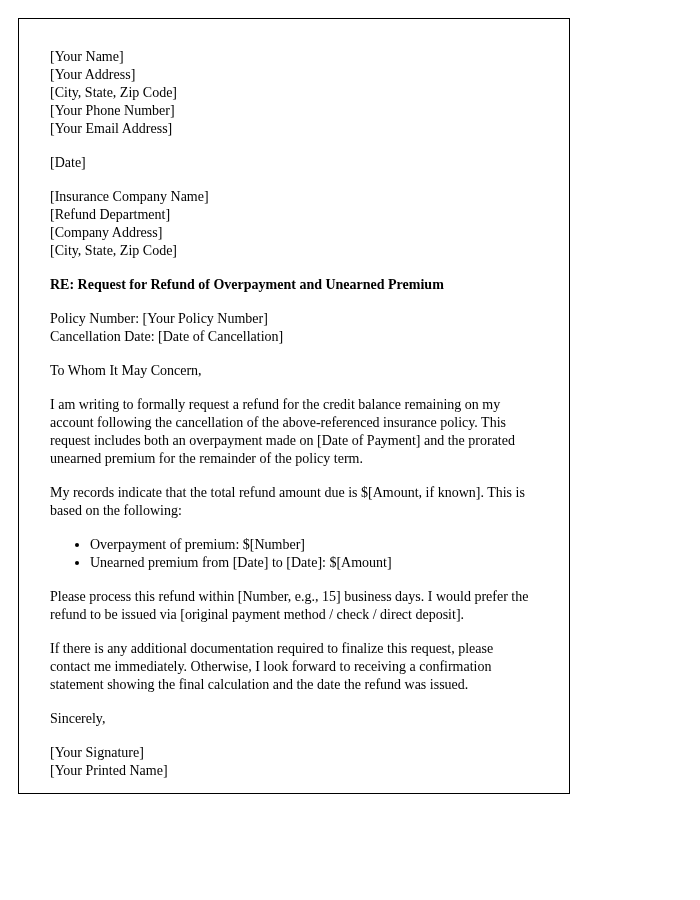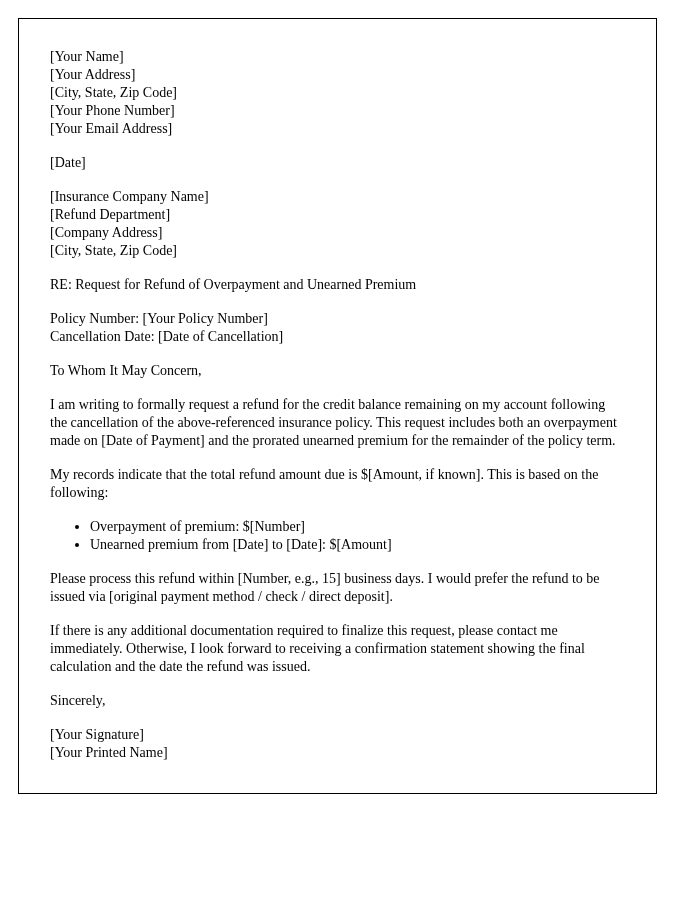--- a/index.html
+++ b/index.html
@@ -11,42 +11,42 @@
     height: 900px;
     background: #ffffff;
     font-family: "Liberation Serif", "DejaVu Serif", serif;
     color: #000000;
     position: relative;
   }
   .page-frame {
     position: absolute;
     left: 18px;
     top: 18px;
-    width: 639px;
+    width: 552px;
     height: 776px;
     border: 1px solid #000000;
     box-sizing: border-box;
     padding: 29px 32px 18px 31px;
     overflow: hidden;
   }
   .letter {
     font-size: 14px;
     line-height: 18px;
   }
   .line {
     margin: 0;
   }
   .block {
     margin: 0 0 16px 0;
   }
   p.block {
     margin: 0 0 16px 0;
   }
   .subject {
-    font-weight: normal;
+    font-weight: bold;
   }
   strong.field-label {
     font-weight: normal;
   }
   ul.refund-list {
     margin: 0 0 16px 0;
     padding: 0 0 0 40px;
   }
   ul.refund-list li {
     margin: 0;

